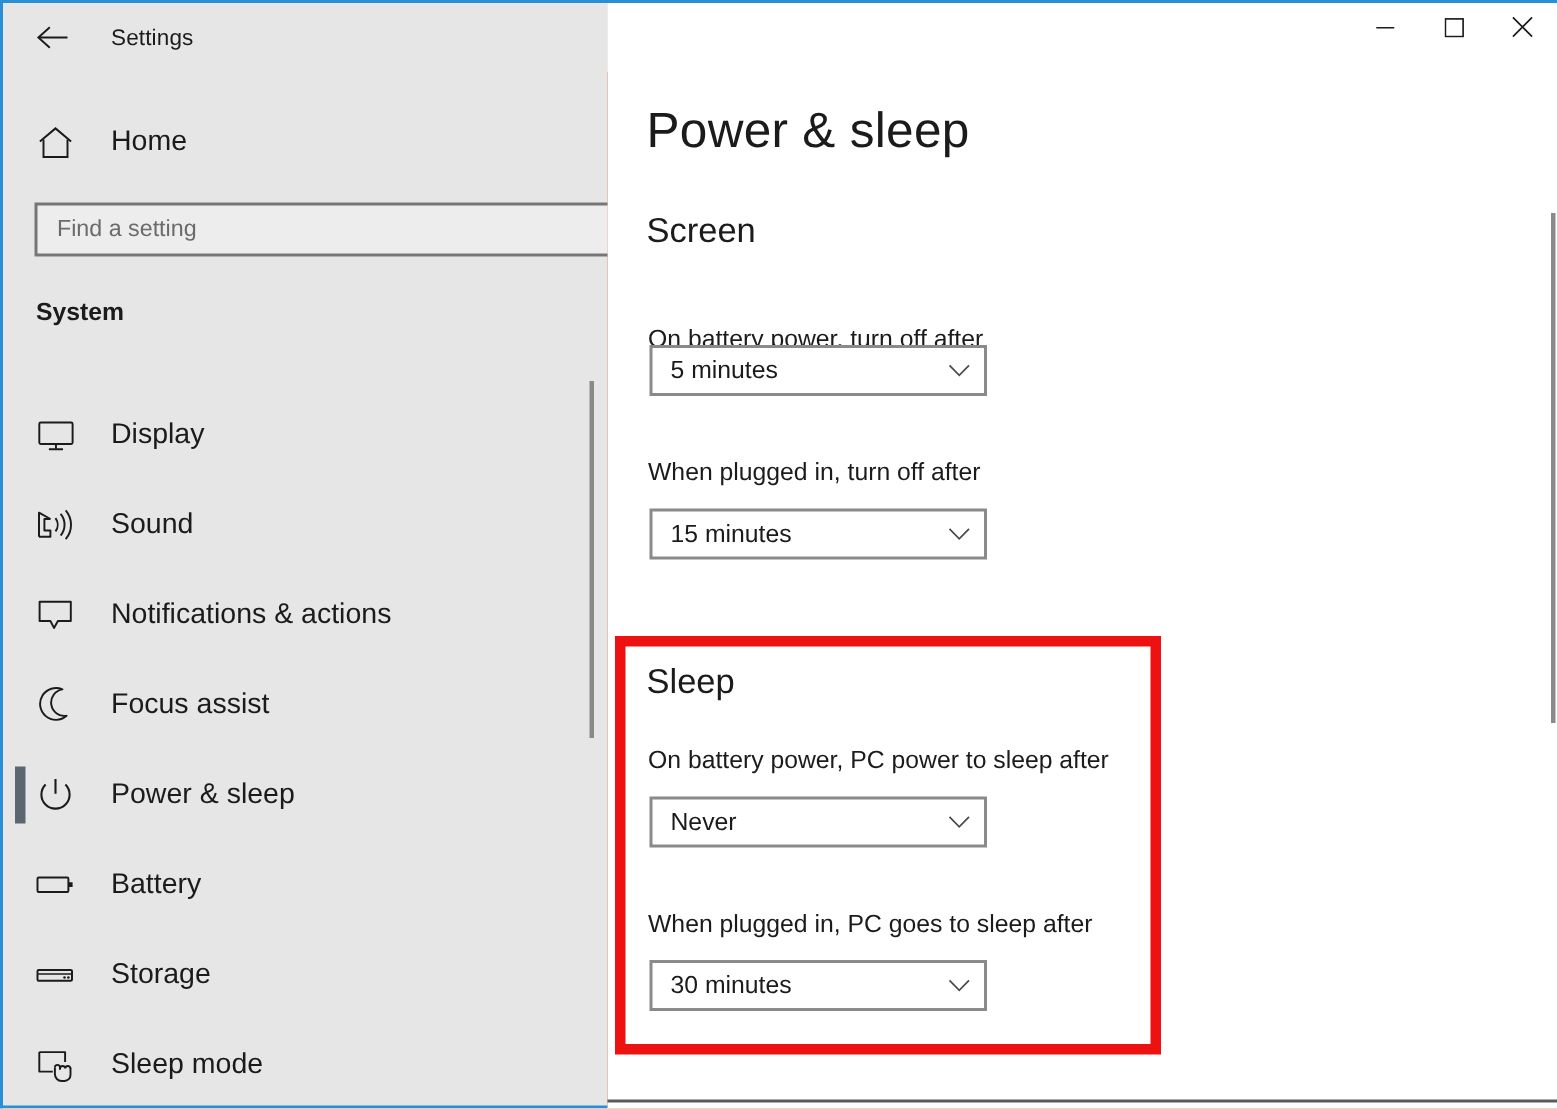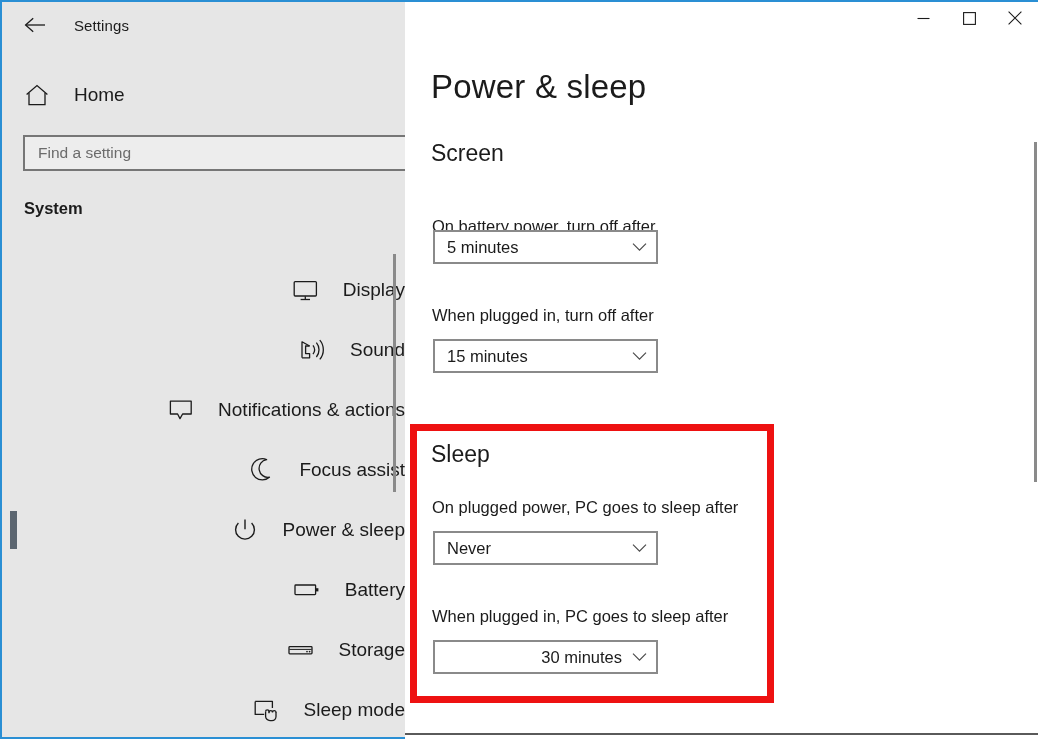--- a/index.html
+++ b/index.html
@@ -164,21 +164,20 @@
     left: 0;
     top: 258px;
     width: 403px;
   }
   .nav-item {
     position: relative;
     height: 60px;
     display: flex;
     align-items: center;
     cursor: pointer;
-    justify-content: flex-end;
   }
   .nav-item .sel-bar {
     position: absolute;
     left: 8px;
     top: 11px;
     width: 7px;
     height: 38px;
     background: #5c6670;
     display: none;
   }
@@ -280,21 +279,21 @@
   #label-screen-battery { left: 27px; top: 195px; margin-top: 20px; }
   #combo-screen-battery { left: 28px; top: 228px; }
   #label-screen-plugged { left: 27px; top: 304px; }
   #combo-screen-plugged { left: 28px; top: 337px; }
 
   
   #heading-sleep { left: 26px; top: 439px; }
   #label-sleep-battery { left: 27px; top: 496px; }
   #combo-sleep-battery { left: 28px; top: 529px; }
   #label-sleep-plugged { left: 27px; top: 605px; }
-  #combo-sleep-plugged { left: 28px; top: 638px; text-align: right; }
+  #combo-sleep-plugged { left: 28px; top: 638px; }
 
   
   #highlight-box {
     position: absolute;
     left: 408px;
     top: 422px;
     width: 364px;
     height: 279px;
     box-sizing: border-box;
     border: 7px solid #ee1111;
@@ -524,21 +523,21 @@
       <span class="combo-value">15 minutes</span>
       <span class="combo-chevron">
         <svg width="15" height="10" viewBox="0 0 15 10">
           <path d="M1 1.6 L7.5 8.2 L14 1.6" fill="none" stroke="#4a4a4a" stroke-width="1.15"></path>
         </svg>
       </span>
     </div>
 
     <div class="group-heading" id="heading-sleep">Sleep</div>
 
-    <div class="field-label" id="label-sleep-battery">On plugged power, PC goes to sleep after</div>
+    <div class="field-label" id="label-sleep-battery">On battery power, PC power to sleep after</div>
     <div class="combo" id="combo-sleep-battery">
       <span class="combo-value">Never</span>
       <span class="combo-chevron">
         <svg width="15" height="10" viewBox="0 0 15 10">
           <path d="M1 1.6 L7.5 8.2 L14 1.6" fill="none" stroke="#4a4a4a" stroke-width="1.15"></path>
         </svg>
       </span>
     </div>
 
     <div class="field-label" id="label-sleep-plugged">When plugged in, PC goes to sleep after</div>

